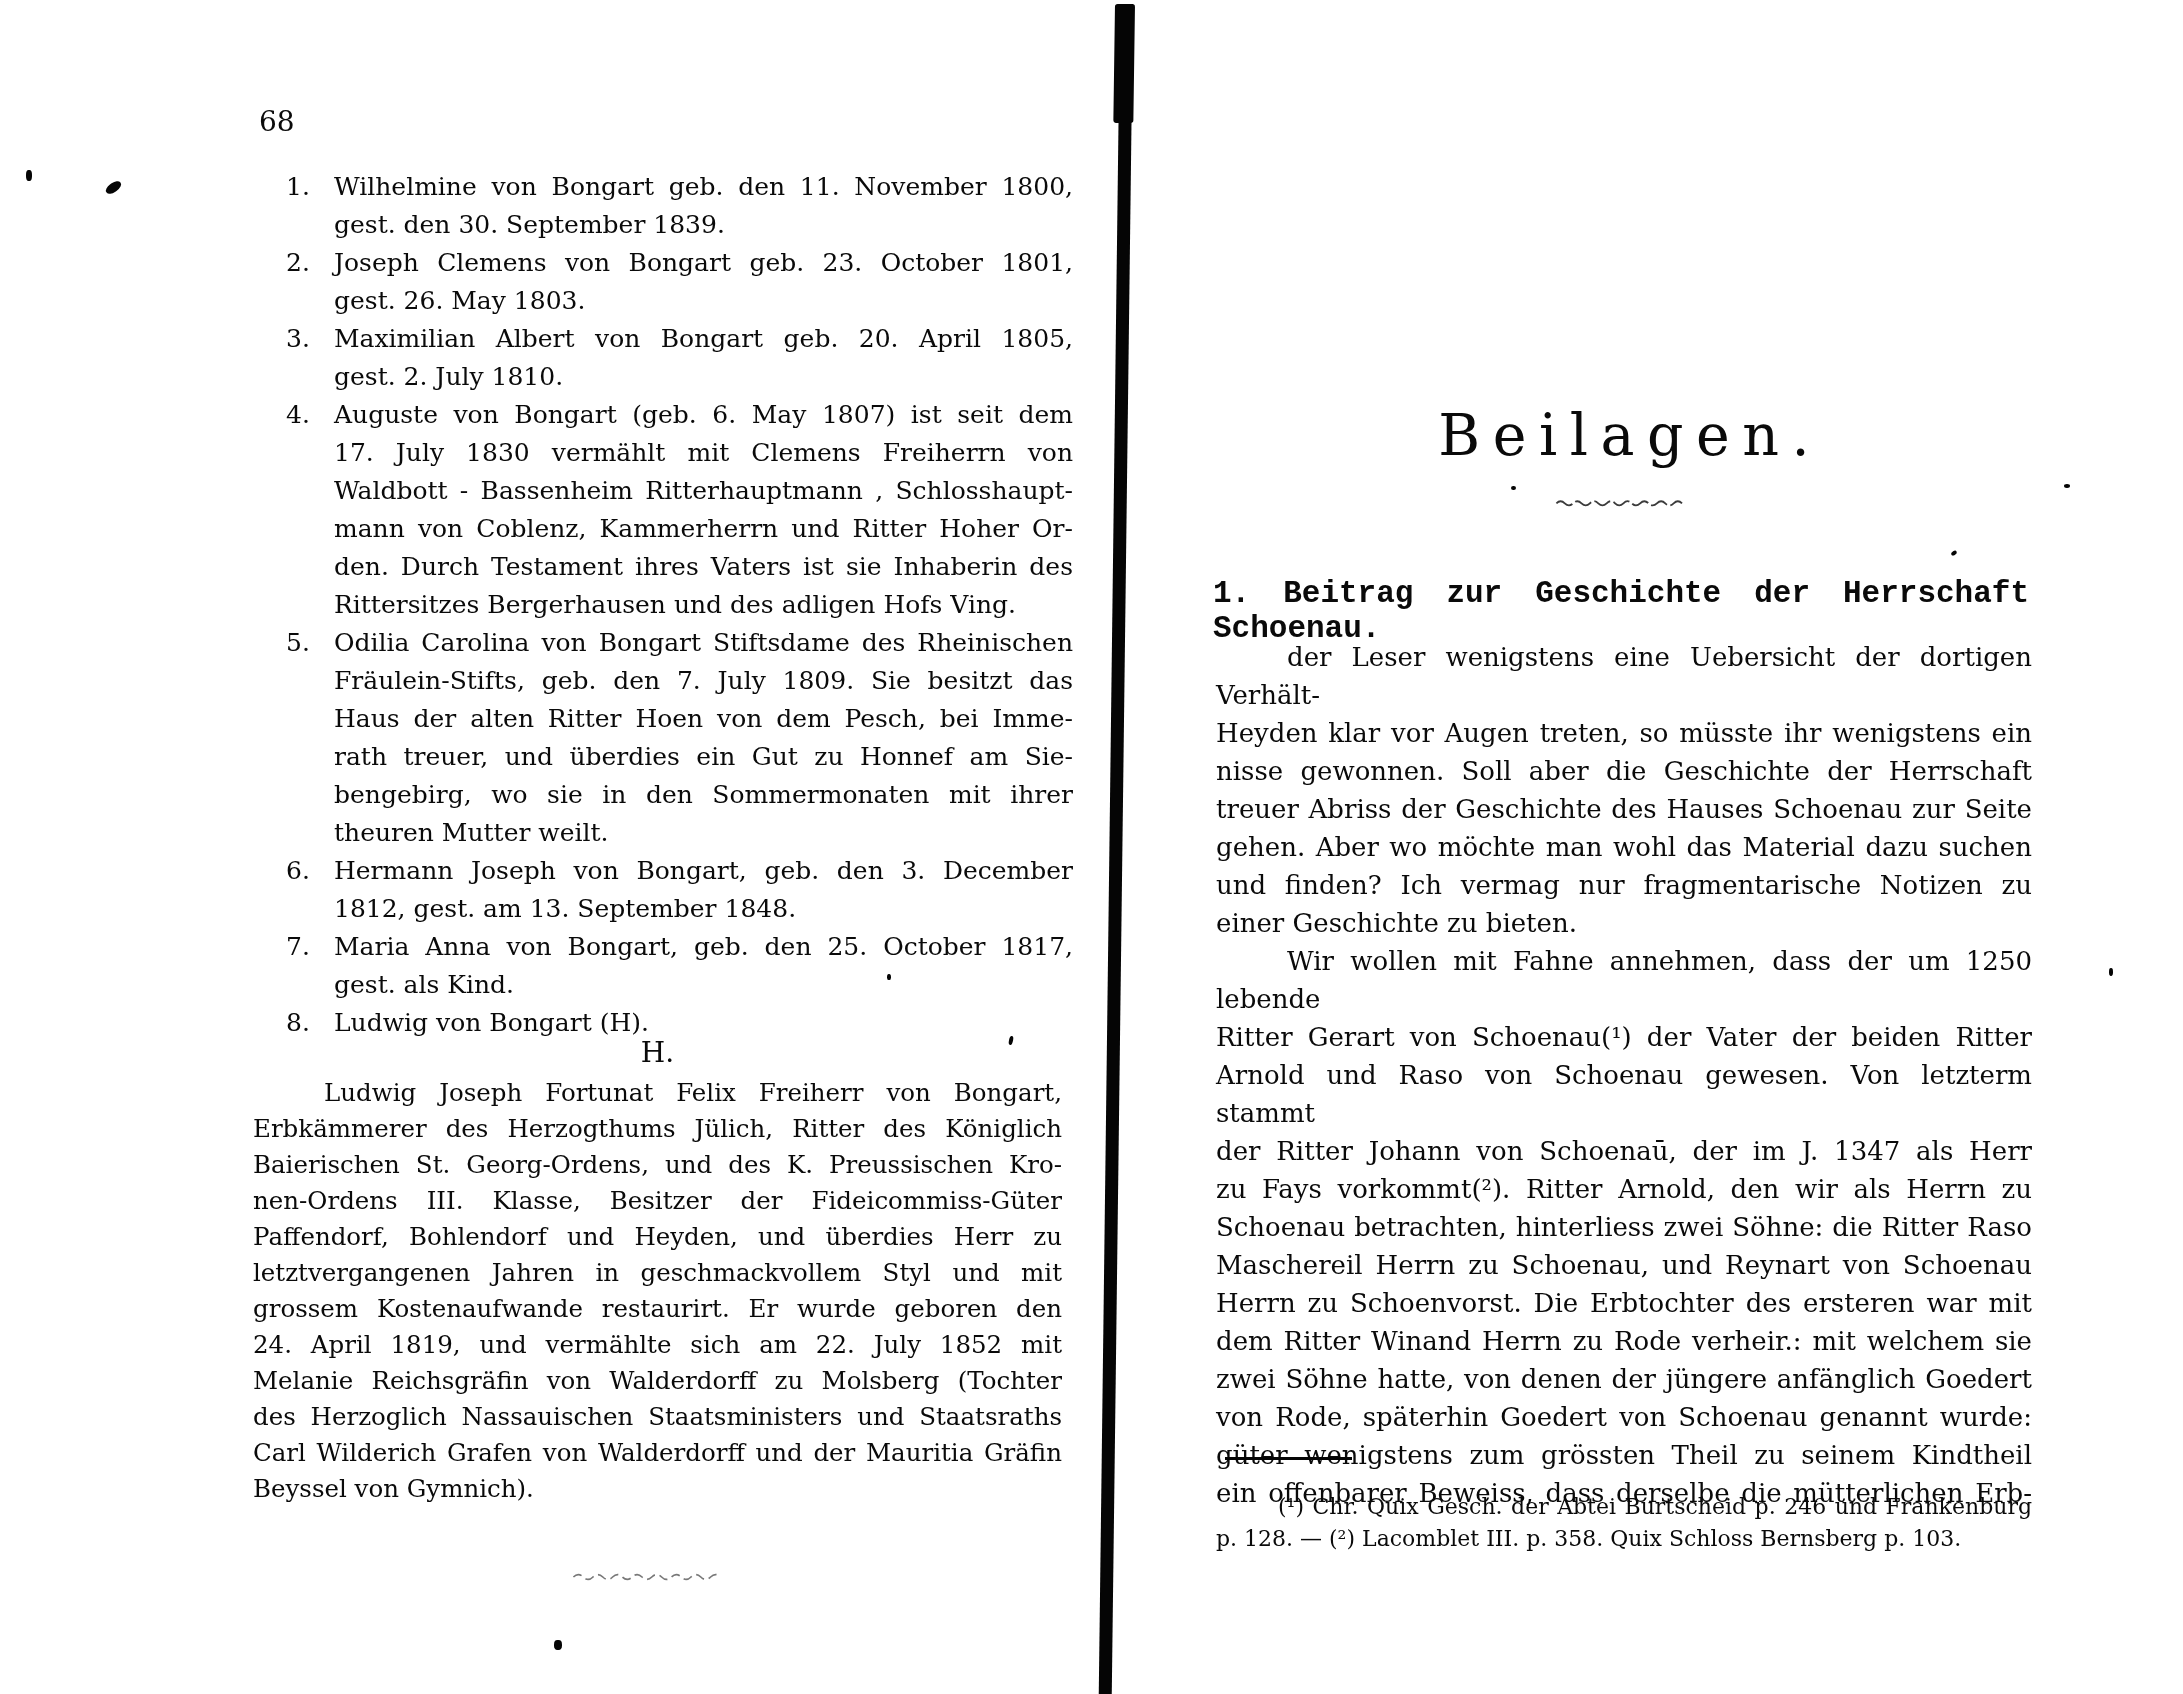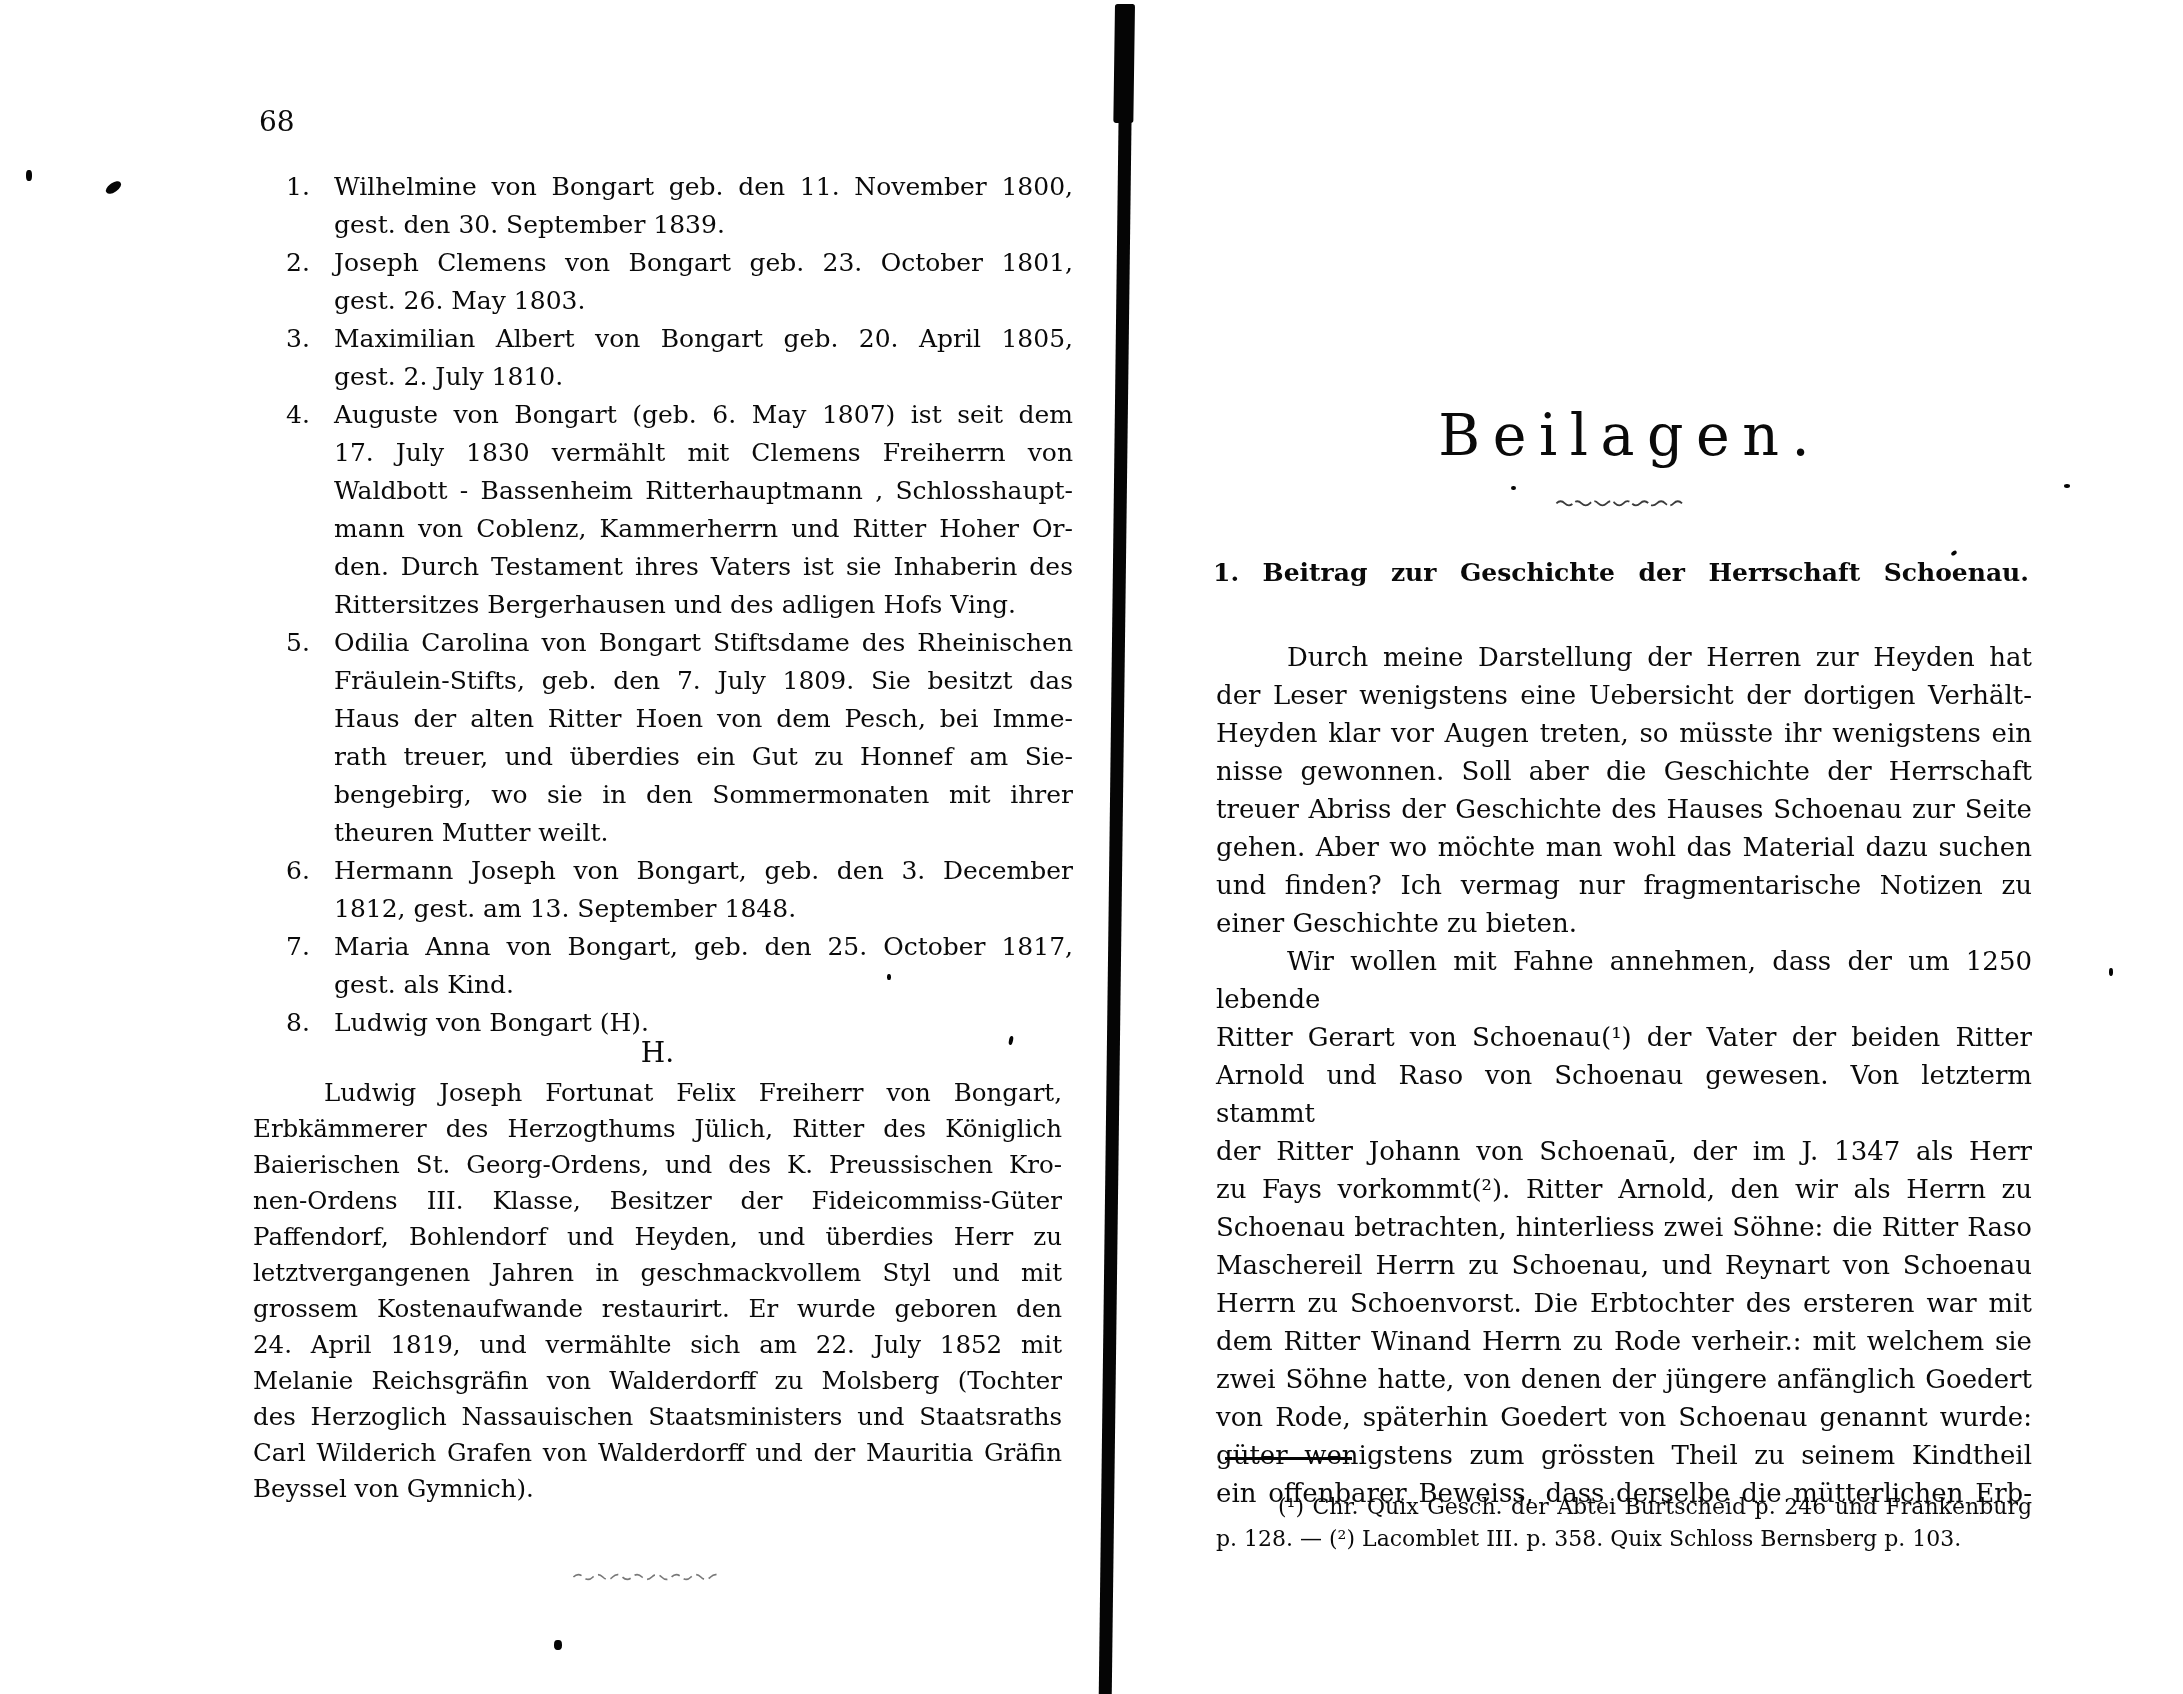--- a/index.html
+++ b/index.html
@@ -32,23 +32,23 @@
   
   .gutter { position:absolute; left:1113px; top:4.2px; width:13.3px; height:1691px;
             background:#050505; transform:rotate(0.72deg); transform-origin:top center; }
   .gutter-top { position:absolute; left:1108px; top:4.2px; width:20px; height:119px;
             background:#050505; transform:rotate(0.8deg); transform-origin:top center;
             border-radius:2.8px; }
   
   .beilagen { position:absolute; left:1209px; top:397px; width:816px;
               font-size:57px; line-height:77px; letter-spacing:0.22em;
               text-align:center; text-indent:0.22em; }
-  .beitrag  { position:absolute; left:1206px; top:558px; width:816px;
-              font-size:25px; font-weight:bold;
-              text-align:justify; text-align-last:justify; }
+  .beitrag  { position:absolute; left:1206px; top:576px; width:816px;
+              font-size:31px; font-weight:bold;
+              text-align:justify; text-align-last:justify;font-family:Liberation Mono, monospace; }
   .rbody    { position:absolute; left:1209px; top:638px; width:816px;
               font-size:26px; line-height:38px; }
   .fnrule   { position:absolute; left:1218px; top:1457px; width:127px; height:2.8px;
               background:#050505; }
   .fnote    { position:absolute; left:1209px; top:1491px; width:816px;
               font-size:22px; line-height:31.5px; }
   .fnote .tline:first-child { text-indent:62px; }
   
   .squiggle { position:absolute; }
   .speck { position:absolute; background:#050505; border-radius:45%; }
@@ -153,21 +153,20 @@
   <div class="beilagen">Beilagen.</div>
 
   <svg class="squiggle" style="left:1548px; top:497px;" width="134" height="12.6" viewBox="0 0 192 18">
     <path d="M2,9 q6,-6 12,0 t12,0 t12,0 t12,0 t12,0 t12,0 t12,0 t12,0 t12,0 t12,0 t12,0 t12,0 t12,0 t12,0 t12,0" fill="none" stroke="#0a0a0a" stroke-width="2.6" opacity="0.8" stroke-dasharray="26 5"></path>
   </svg>
 
   <div class="beitrag">1. Beitrag zur Geschichte der Herrschaft Schoenau.</div>
 
   <div class="rbody">
     <div class="para">
-        <div class="tline">Durch meine Darstellung der Herren zur Heyden hat</div>
         <div class="tline">der Leser wenigstens eine Uebersicht der dortigen Verhält-</div>
         <div class="tline">Heyden klar vor Augen treten, so müsste ihr wenigstens ein</div>
         <div class="tline">nisse gewonnen.  Soll aber die Geschichte der Herrschaft</div>
         <div class="tline">treuer Abriss der Geschichte des Hauses Schoenau zur Seite</div>
         <div class="tline">gehen.  Aber wo möchte man wohl das Material dazu suchen</div>
         <div class="tline">und finden?  Ich vermag nur fragmentarische Notizen zu</div>
         <div class="tline">einer Geschichte zu bieten.</div>
       </div>
     <div class="para cont">
         <div class="tline">Wir wollen mit Fahne annehmen, dass der um 1250 lebende</div>

